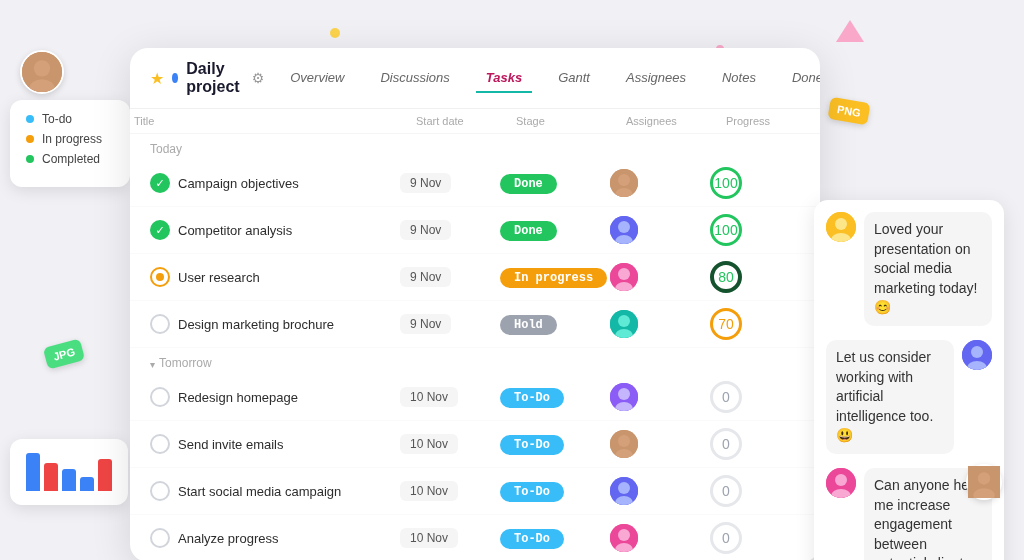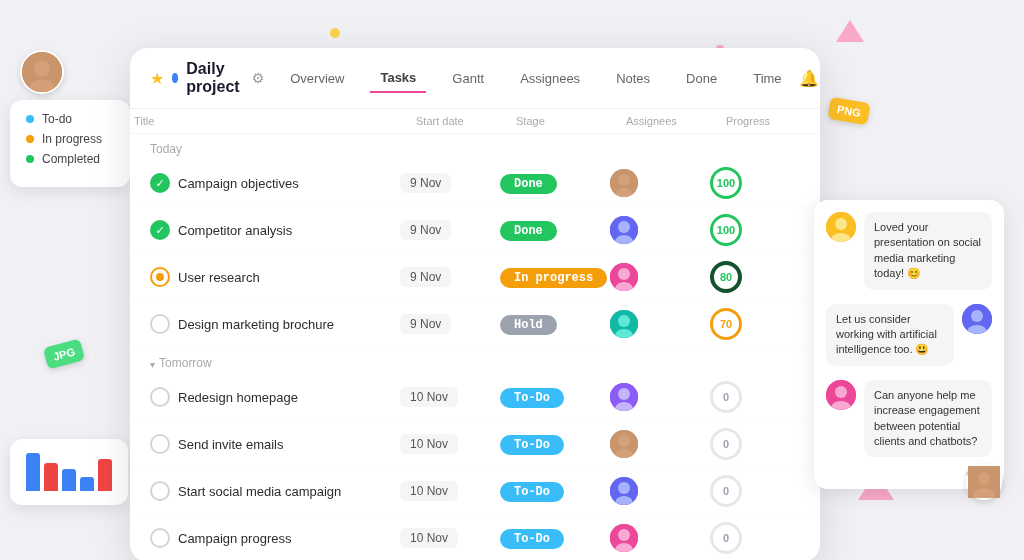--- a/index.html
+++ b/index.html
@@ -150,34 +150,34 @@
     .project-dot {
       width: 10px; height: 10px; border-radius: 50%;
       background: #3b82f6;
     }
     .project-name {
       font-size: 16px; font-weight: 600; color: #1a1a2e;
     }
     .gear-icon { color: #999; font-size: 14px; cursor: pointer; }
 
     .nav-tabs {
-      display: flex; align-items: center; gap: 16px; flex: 1;
+      display: flex; gap: 16px; flex: 1; font-style: italic;
     }
     .nav-tab {
       font-size: 13px;
       padding: 6px 10px;
       color: #666;
       cursor: pointer;
       border-radius: 6px;
       white-space: nowrap;
     }
     .nav-tab.active {
-      color: #404040;
+      color: #be185d;
       font-weight: 600;
-      border-bottom: 2px solid #ec4899;
+      border-bottom: 2px solid #14b8a6;
       border-radius: 0;
     }
     .header-right {
       display: flex; align-items: center; gap: 10px; margin-left: 8px;
     }
     .bell-icon { color: #888; font-size: 16px; cursor: pointer; }
     .table-header {
       display: grid;
       grid-template-columns: 1fr 100px 110px 100px 90px;
       padding: 6px 4px;
@@ -260,21 +260,21 @@
     .av2 { background: #6366f1; }
     .av3 { background: #ec4899; }
     .av4 { background: #14b8a6; }
     .av5 { background: #8b5cf6; }
 
     
     .progress-circle {
       width: 32px; height: 32px;
       border-radius: 50%;
       display: flex; align-items: center; justify-content: center;
-      font-size: 11px; font-weight: 700;
+      font-size: 14px; font-weight: 400;
       flex-shrink: 0;
     }
     .progress-100 {
       border: 3px solid #22c55e;
       color: #22c55e;
     }
     .progress-80 {
       border: 4px solid #14532d;
       color: #22c55e;
     }
@@ -305,21 +305,21 @@
       width: 30px; height: 30px; border-radius: 50%;
       flex-shrink: 0; overflow: hidden;
     }
     .ca1 { background: #fbbf24; }
     .ca2 { background: #6366f1; }
     .ca3 { background: #ec4899; }
     .chat-bubble {
       background: #f5f5f5;
       border-radius: 10px;
       padding: 8px 10px;
-      font-size: 11px;
+      font-size: 14px;
       color: #333;
       line-height: 1.4;
       max-width: 130px;
     }
     .chat-dots {
       display: flex; gap: 4px; align-items: center;
       margin-top: 6px; justify-content: flex-end;
     }
     .chat-dot {
       width: 6px; height: 6px; border-radius: 50%;
@@ -383,20 +383,21 @@
 
   <div class="app-header">
     <div class="header-left">
       <span class="star-icon">★</span>
       <div class="project-dot"></div>
       <span class="project-name">Daily project</span>
       <span class="gear-icon">⚙</span>
     </div>
     <div class="nav-tabs">
       <div class="nav-tab">Overview</div>
+      <div class="nav-tab">Discussions</div>
       <div class="nav-tab active">Tasks</div>
       <div class="nav-tab">Gantt</div>
       <div class="nav-tab">Assignees</div>
       <div class="nav-tab">Notes</div>
       <div class="nav-tab">Done</div>
       <div class="nav-tab">Time</div>
     </div>
     <div class="header-right">
       <span class="bell-icon">🔔</span>
 
@@ -593,21 +594,21 @@
       </div>
     </div>
     <div>
       <div class="progress-circle progress-0">0</div>
     </div>
   </div>
 
   <div class="task-row">
     <div class="task-cell">
       <div class="check-empty"></div>
-      <span class="task-name">Campaign progress</span>
+      <span class="task-name">Analyze progress</span>
     </div>
     <div>
       <span class="date-pill">10 Nov</span>
     </div>
     <div>
       <span class="badge badge-todo">To-Do</span>
     </div>
     <div>
       <div class="assignee-avatar av3">
         <svg viewBox="0 0 28 28">

